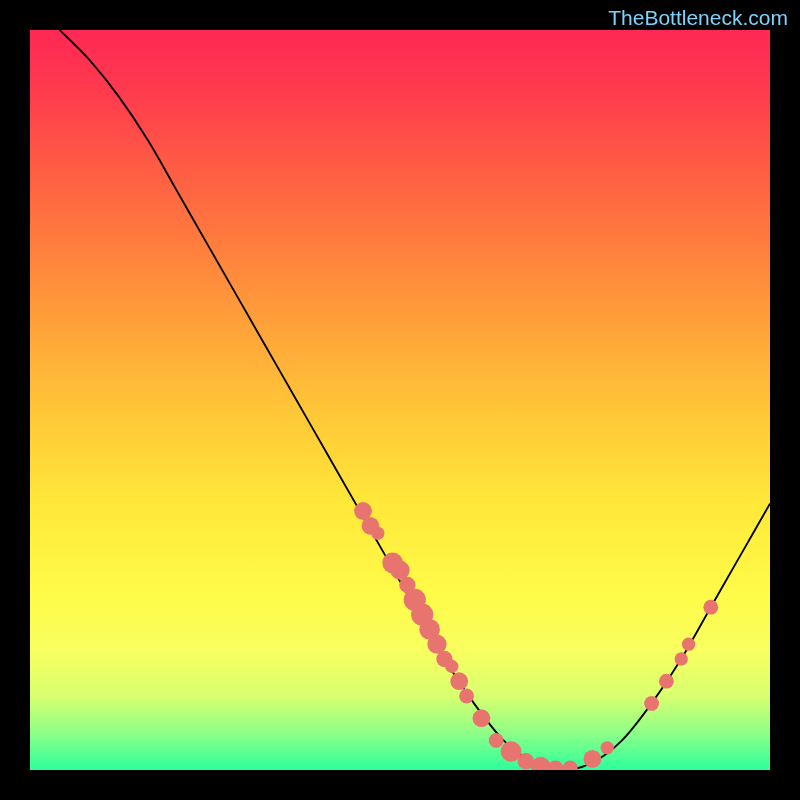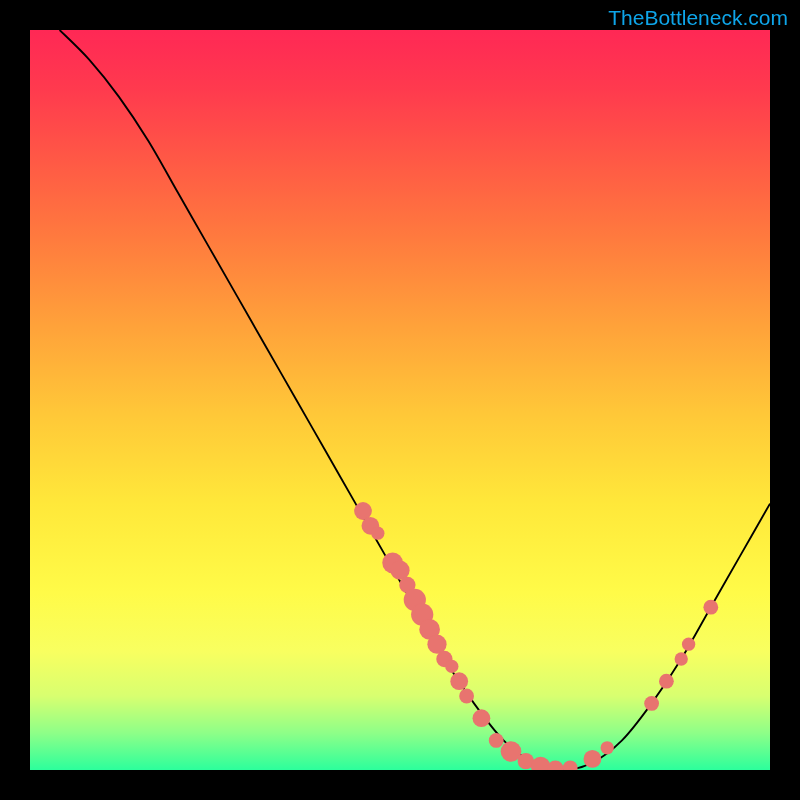--- a/index.html
+++ b/index.html
@@ -7,21 +7,21 @@
     width: 800px;
     height: 800px;
     background: #000;
     position: relative;
     font-family: Arial, sans-serif;
   }
   .watermark {
     position: absolute;
     top: 6px;
     right: 12px;
-    color: #0ea5e9;
+    color: #7dd3fc;
     font-size: 21px;
     font-weight: 500;
     z-index: 10;
   }
   .plot-area {
     position: absolute;
     left: 30px;
     top: 30px;
     width: 740px;
     height: 740px;

